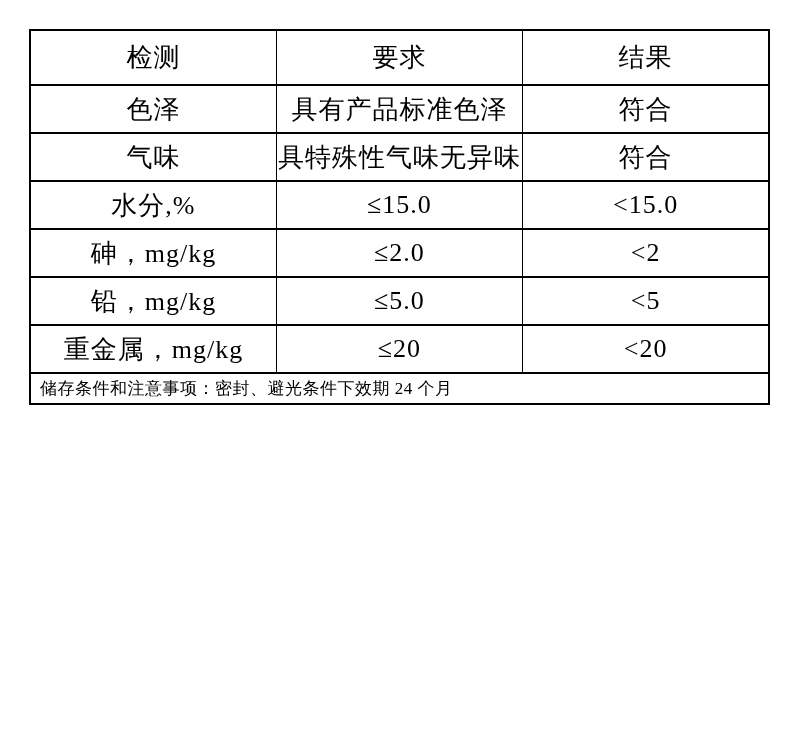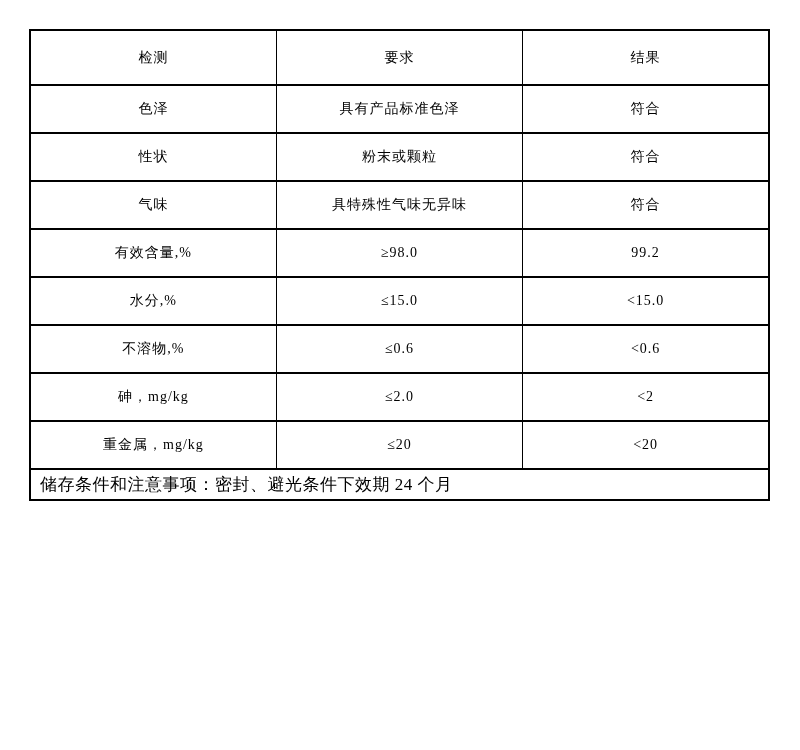--- a/index.html
+++ b/index.html
@@ -36,21 +36,21 @@
     width: 33.333%;
   }
   table.spec-table th,
   table.spec-table td {
     border: 1px solid #000000;
     border-top-width: 2px;
     border-bottom-width: 2px;
     text-align: center;
     vertical-align: middle;
     font-weight: normal;
-    font-size: 14px;
+    font-size: 26px;
     padding: 0;
     letter-spacing: 1px;
     overflow: hidden;
     white-space: nowrap;
   }
   table.spec-table thead tr {
     height: 55px;
   }
   table.spec-table tbody tr.data-row {
     height: 48px;
@@ -83,48 +83,38 @@
         <th>结果</th>
       </tr>
     </thead>
     <tbody>
       <tr class="data-row">
         <td>色泽</td>
         <td>具有产品标准色泽</td>
         <td>符合</td>
       </tr>
       <tr class="data-row">
-        <td>性状</td>
-        <td>粉末或颗粒</td>
-        <td>符合</td>
-      </tr>
-      <tr class="data-row">
         <td>气味</td>
         <td>具特殊性气味无异味</td>
         <td>符合</td>
-      </tr>
-      <tr class="data-row">
-        <td>有效含量,%</td>
-        <td>≥98.0</td>
-        <td>99.2</td>
       </tr>
       <tr class="data-row">
         <td>水分,%</td>
         <td>≤15.0</td>
         <td>&lt;15.0</td>
       </tr>
       <tr class="data-row">
-        <td>不溶物,%</td>
-        <td>≤0.6</td>
-        <td>&lt;0.6</td>
-      </tr>
-      <tr class="data-row">
         <td>砷，mg/kg</td>
         <td>≤2.0</td>
         <td>&lt;2</td>
+      </tr>
+      <tr class="data-row">
+        <td>铅，mg/kg</td>
+        <td>≤5.0</td>
+        <td>&lt;5</td>
       </tr>
       <tr class="data-row">
         <td>重金属，mg/kg</td>
         <td>≤20</td>
         <td>&lt;20</td>
       </tr>
       <tr class="footer-row">
         <td colspan="3">储存条件和注意事项：密封、避光条件下效期 24 个月</td>
       </tr>
     </tbody>

